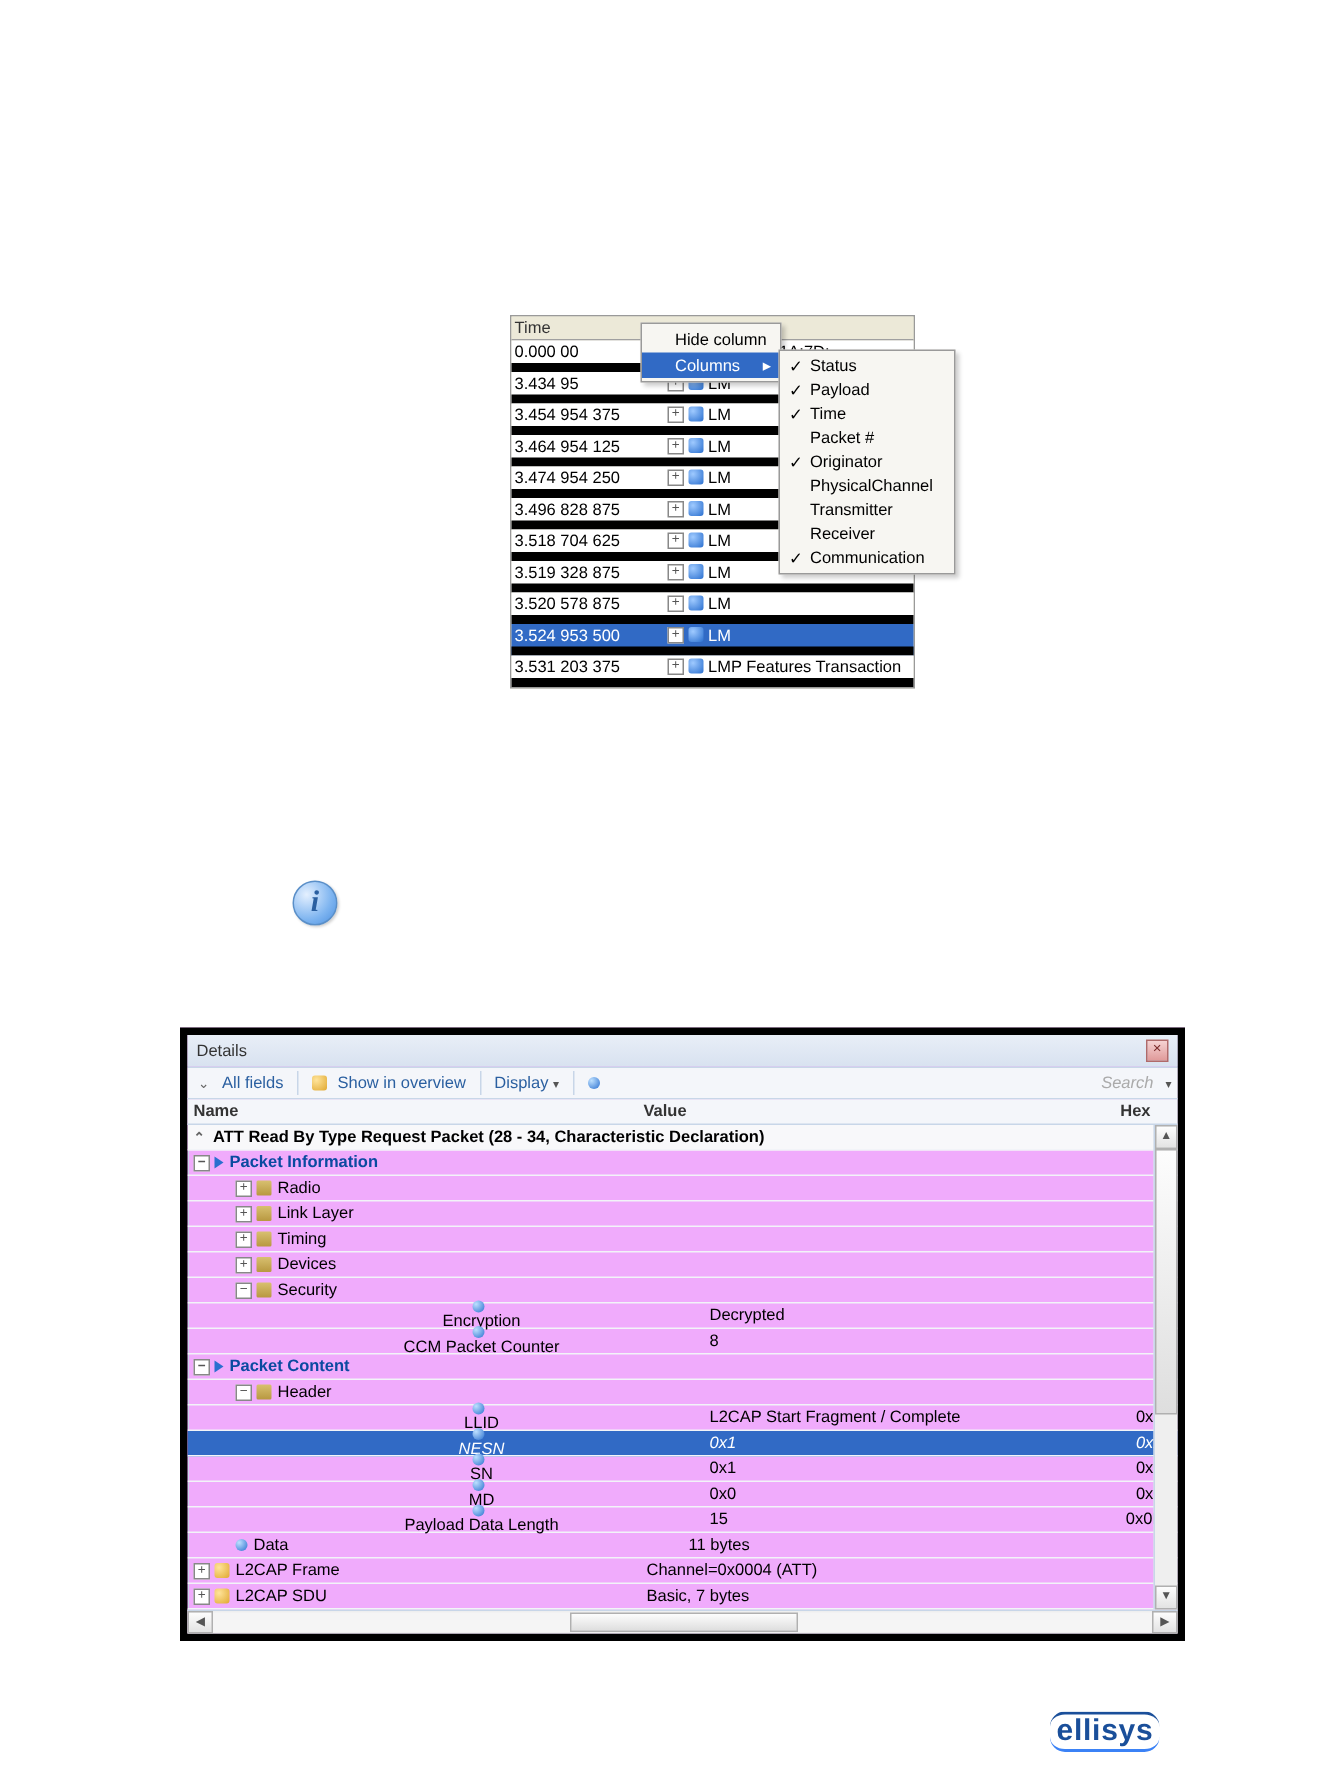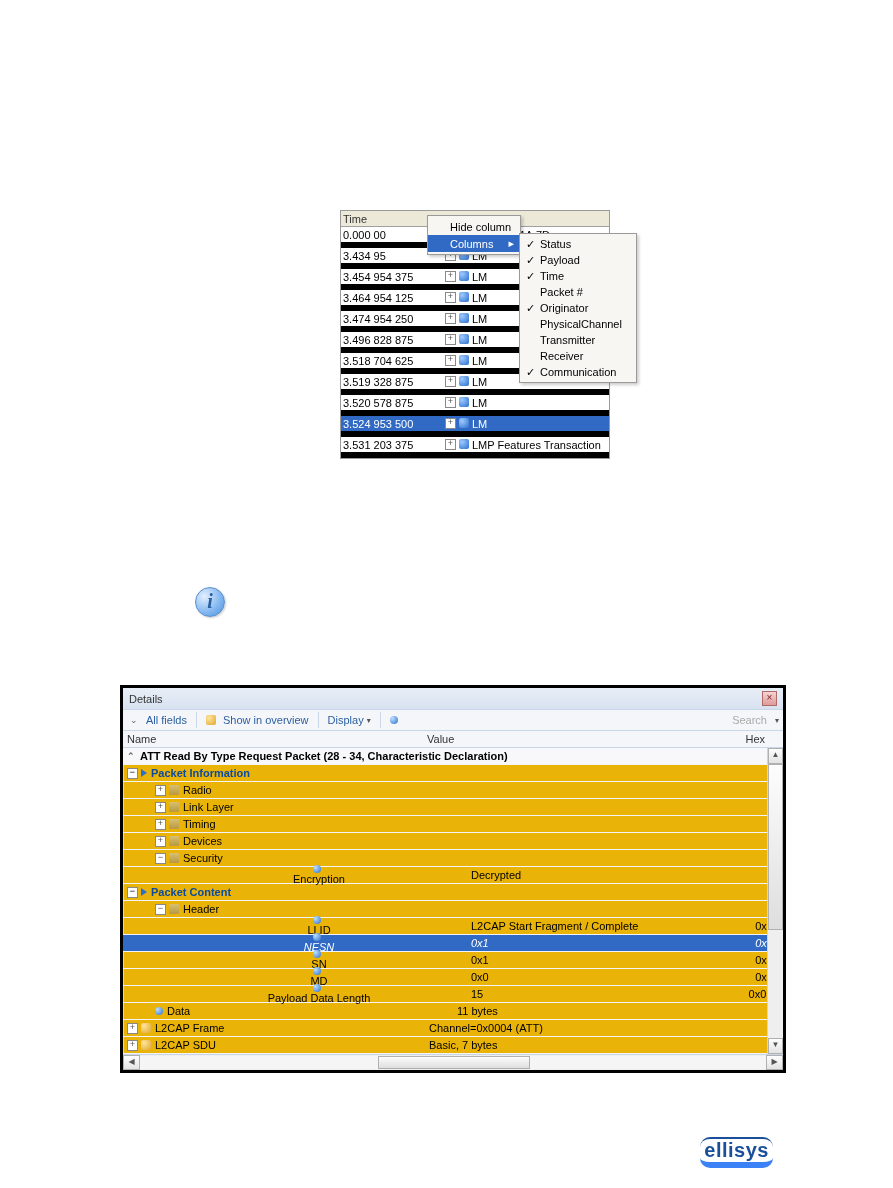--- a/index.html
+++ b/index.html
@@ -151,22 +151,22 @@
     line-height: 26px;
     box-shadow: 1px 1px 2px rgba(0,0,0,0.2);
   }
 
   
   .details {
     position: absolute;
     left: 120px;
     top: 685px;
     width: 660px;
-    border: 3px solid #000000;
-    background: #eab308;
+    border: 5px solid #000000;
+    background: #f0abfc;
     box-shadow: 0 0 0 1px #c8d6e8 inset;
   }
   .details-title {
     background: linear-gradient(#e8eef7, #d8e2f0);
     border-bottom: 1px solid #c8d6e8;
     padding: 3px 6px;
     font-size: 11px;
     color: #333;
     display: flex;
     align-items: center;
@@ -200,33 +200,35 @@
   }
   .details-toolbar .tb-item {
     display: flex;
     align-items: center;
     gap: 3px;
     padding: 1px 3px;
   }
   .details-toolbar .search {
     margin-left: auto;
     color: #aaa;
+    font-style: italic;
     padding-right: 4px;
   }
   .details-toolbar .dd {
     color: #555;
     font-size: 8px;
   }
 
   .details-cols {
     background: #f4f6fa;
     border-bottom: 1px solid #c8d6e8;
     display: flex;
     padding: 2px 4px;
     color: #333;
+    font-weight: bold;
   }
   .details-cols .c-name { flex: 0 0 300px; }
   .details-cols .c-value { flex: 1; }
   .details-cols .c-hex { flex: 0 0 40px; text-align: right; }
   .details-cols .scroll { width: 14px; }
 
   .details-body {
     max-height: 330px;
     overflow: hidden;
     position: relative;
@@ -369,21 +371,21 @@
   .logo {
     position: absolute;
     right: 120px;
     bottom: 20px;
     font-family: Verdana, sans-serif;
     font-size: 20px;
     font-weight: bold;
     color: #1a4f9a;
     letter-spacing: 0.5px;
     border-top: 2px solid #1a4f9a;
-    border-bottom: 6px solid #3b82f6;
+    border-bottom: 2px solid #3b82f6;
     padding: 0 4px;
     border-radius: 10px;
   }
 </style>
 </head>
 <body>
 
 <div class="shot1">
   <div class="shot1-row header">
     <div class="time">Time</div>
@@ -631,20 +633,28 @@
           <div class="c-hex"></div>
       </div>
       <div class="d-row">
         <div class="c-name indent3">
             <span class="ico-sm-blue"></span>
             <span>Encryption</span>
           </div>
         <div class="c-value">Decrypted</div>
           <div class="c-hex"></div>
       </div>
+      <div class="d-row">
+        <div class="c-name indent3">
+            <span class="ico-sm-blue"></span>
+            <span>CCM Packet Counter</span>
+          </div>
+        <div class="c-value">8</div>
+          <div class="c-hex"></div>
+      </div>
 
       <div class="d-row section-title">
         <div class="c-name">
           <span class="pm">−</span>
           <span class="ico-sm-arrow"></span>
           <span>Packet Content</span>
         </div>
         <div class="c-value"></div>
           <div class="c-hex"></div>
       </div>

